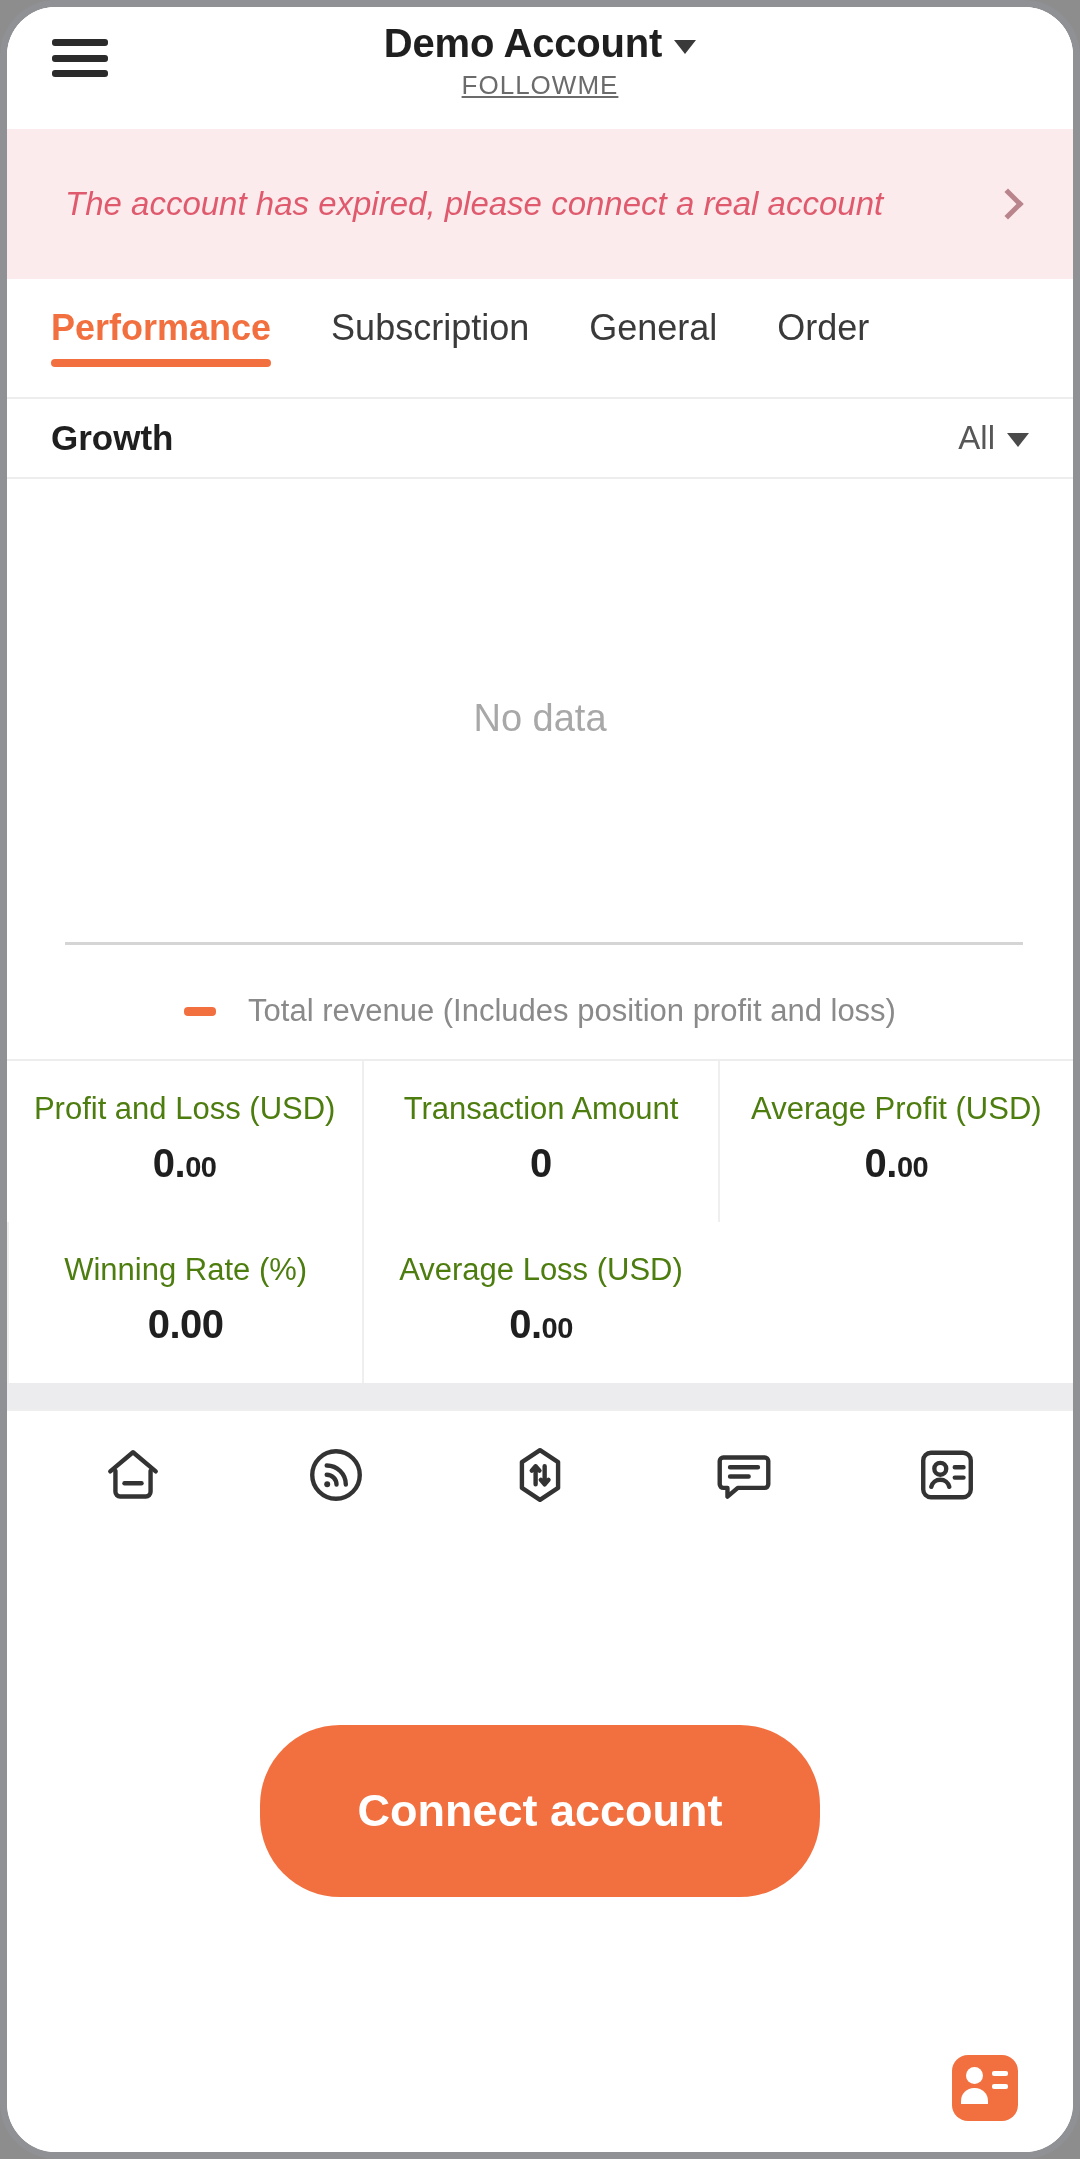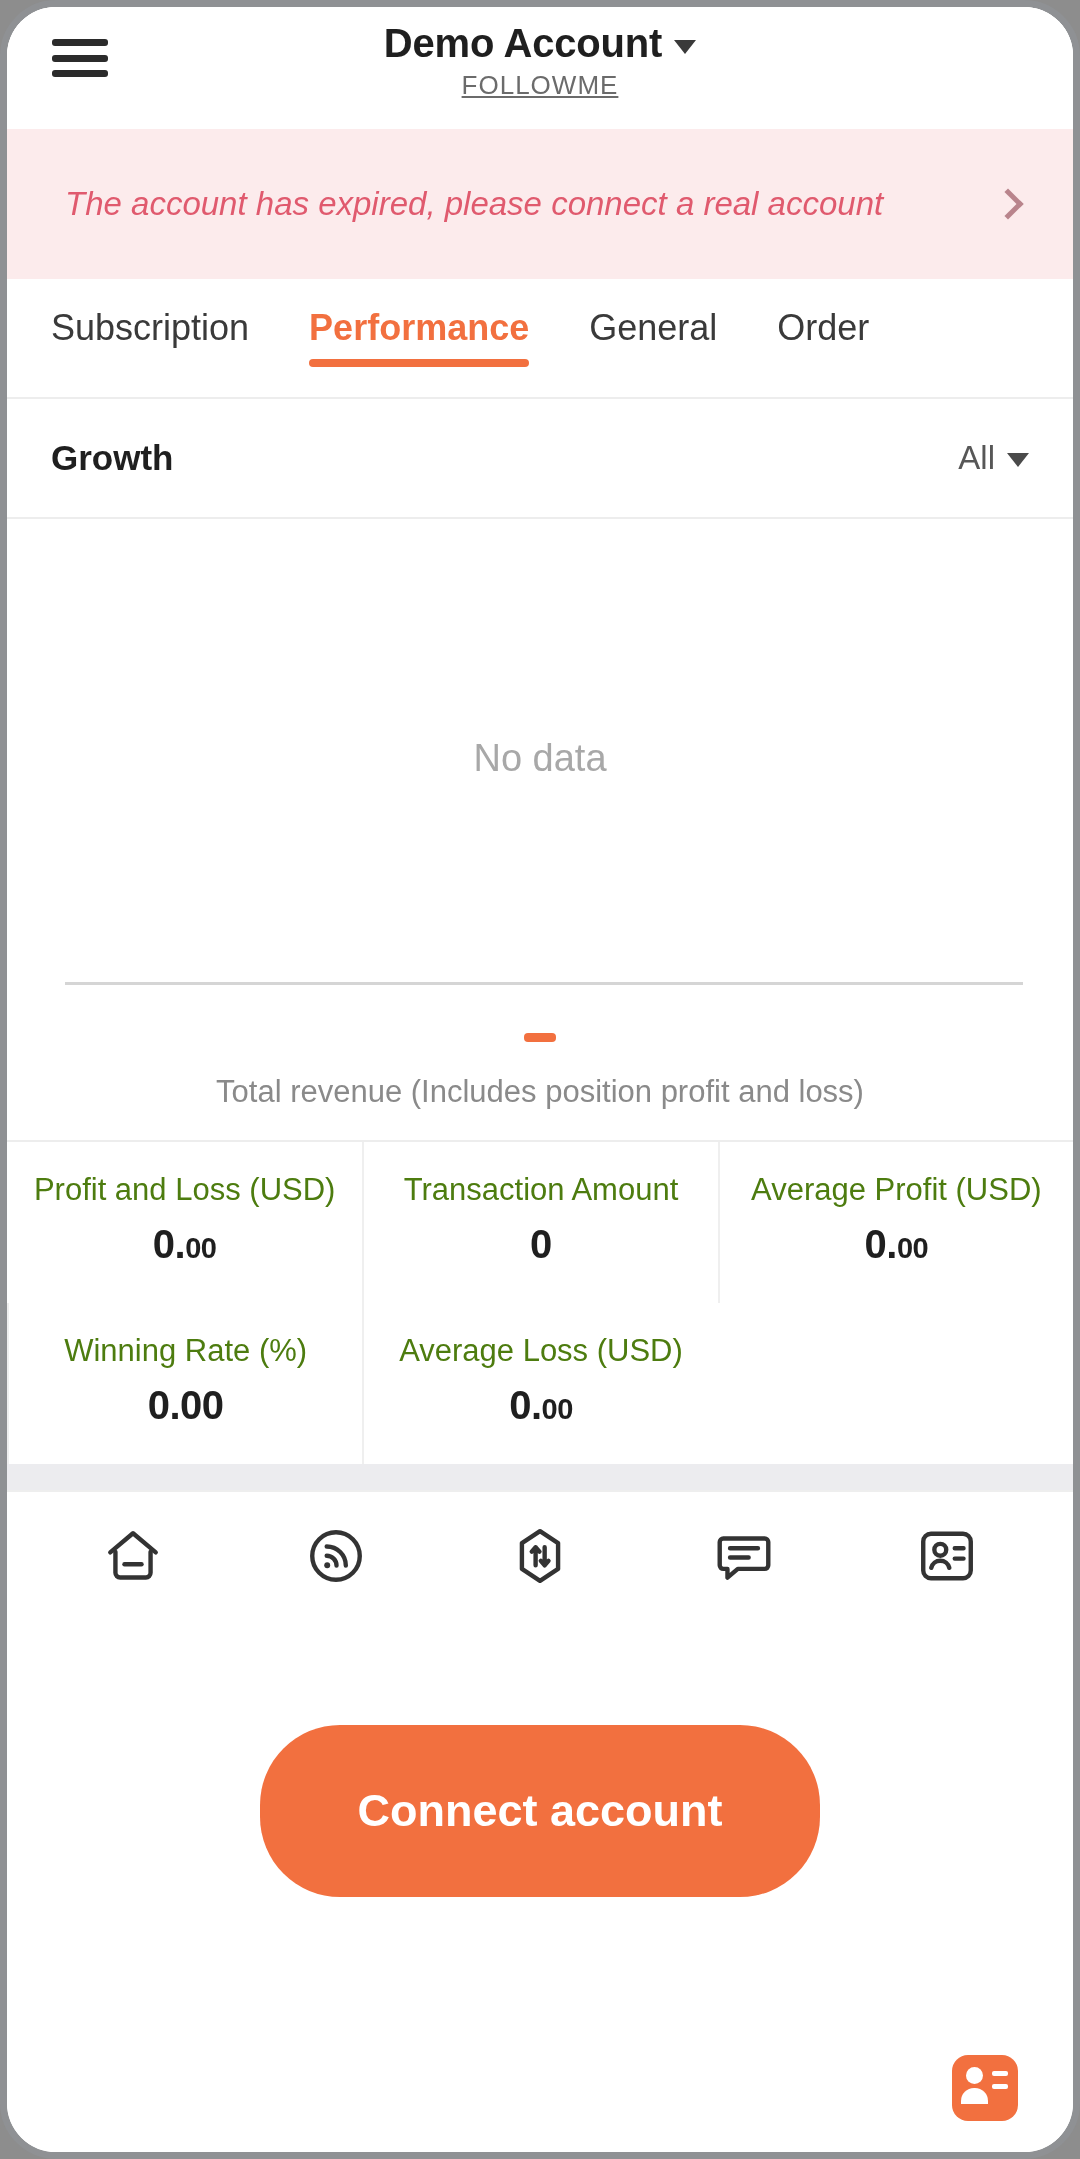--- a/index.html
+++ b/index.html
@@ -150,21 +150,21 @@
     bottom: -18px;
     width: 100%;
     height: 8px;
     background: #f2703f;
     border-radius: 4px;
   }
 
   
   .growth-row {
     flex: 0 0 auto;
-    height: 120px;
+    height: 80px;
     display: flex;
     align-items: center;
     justify-content: space-between;
     padding: 0 44px;
     border-bottom: 2px solid #ededed;
     background: #fff;
     gap: 13px;
   }
   .growth-title {
     font-size: 35px;
@@ -215,21 +215,20 @@
     bottom: 34px;
     height: 3px;
     background: #d5d5d5;
   }
   .chart-legend {
     display: flex;
     align-items: center;
     justify-content: center;
     gap: 32px;
     padding-top: 14px;
-    flex-direction: column;
   }
   .legend-dash {
     width: 32px;
     height: 9px;
     border-radius: 4px;
     background: #f2703f;
     display: block;
   }
   .legend-text {
     font-size: 31px;
@@ -427,25 +426,25 @@
         <div class="acct-sub">FOLLOWME</div>
       </div>
     </div>
 
     <div class="alert">
       <div class="alert-text">The account has expired, please connect a real account</div>
       <span class="alert-chevron"></span>
     </div>
 
     <div class="tabs">
+      <div class="tab active">
+        <span>Performance</span>
+      </div>
       <div class="tab">
         <span>Subscription</span>
-      </div>
-      <div class="tab active">
-        <span>Performance</span>
       </div>
       <div class="tab">
         <span>General</span>
       </div>
       <div class="tab">
         <span>Order</span>
       </div>
     </div>
 
     <div class="growth-row">

